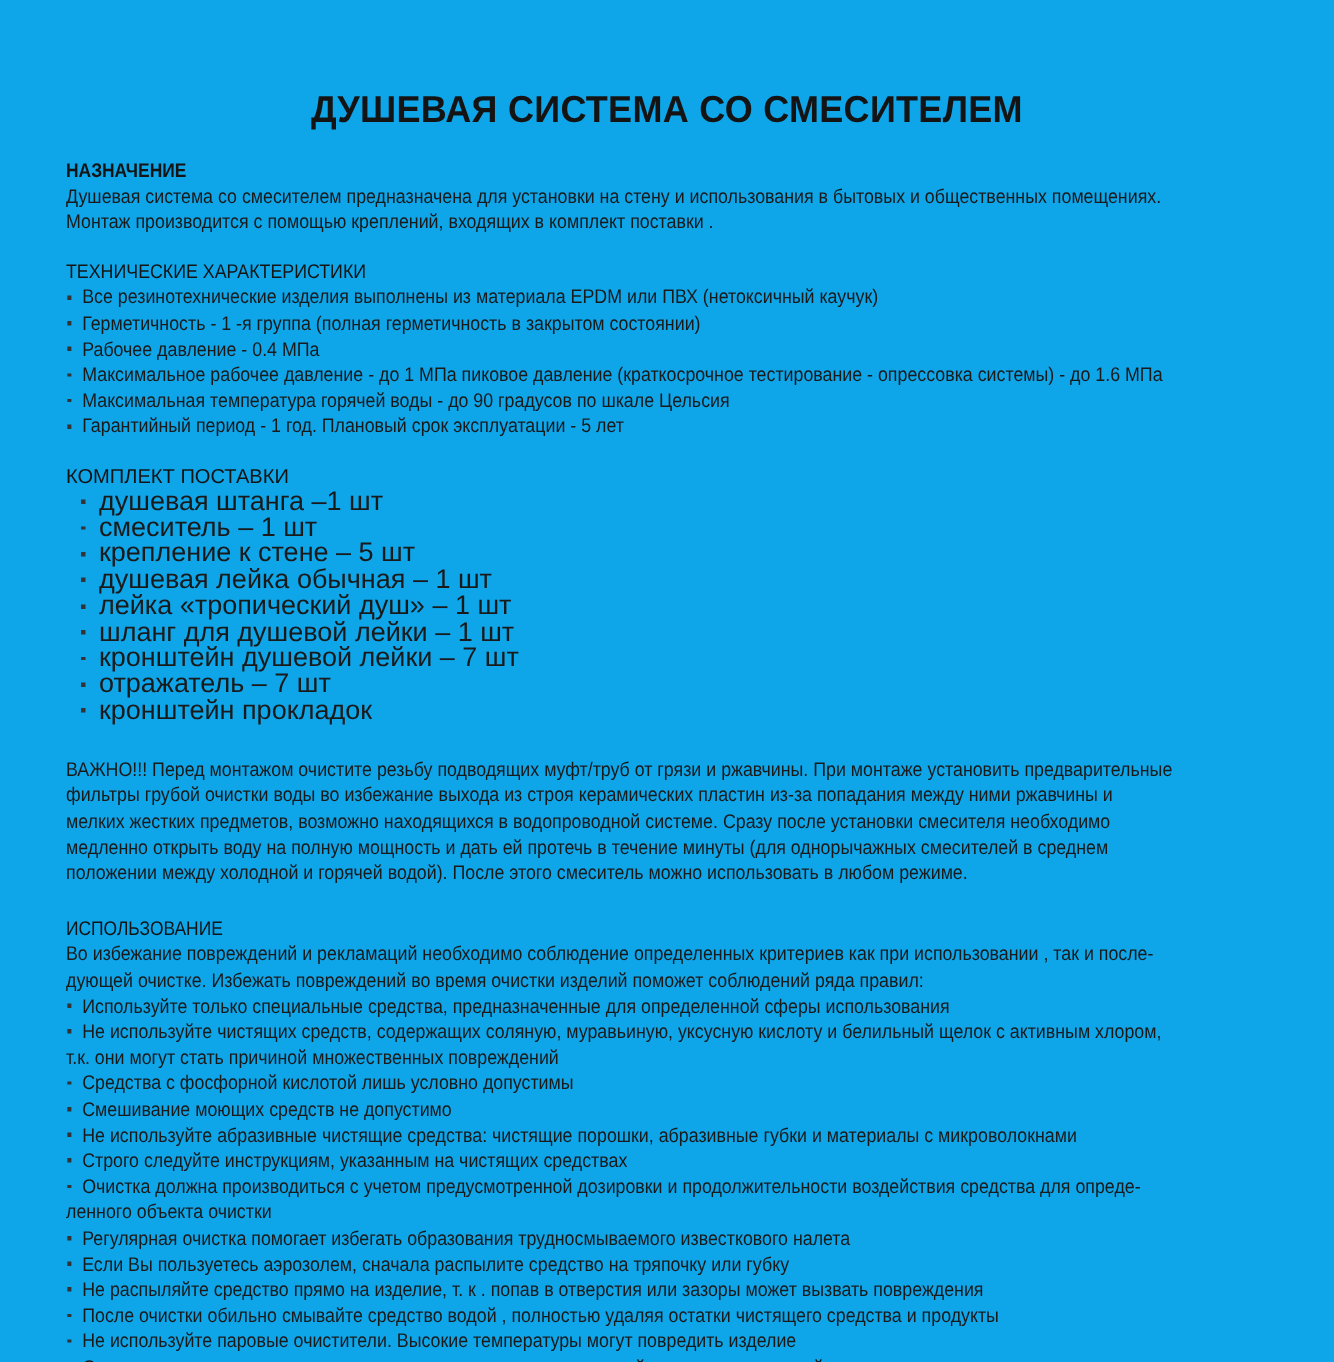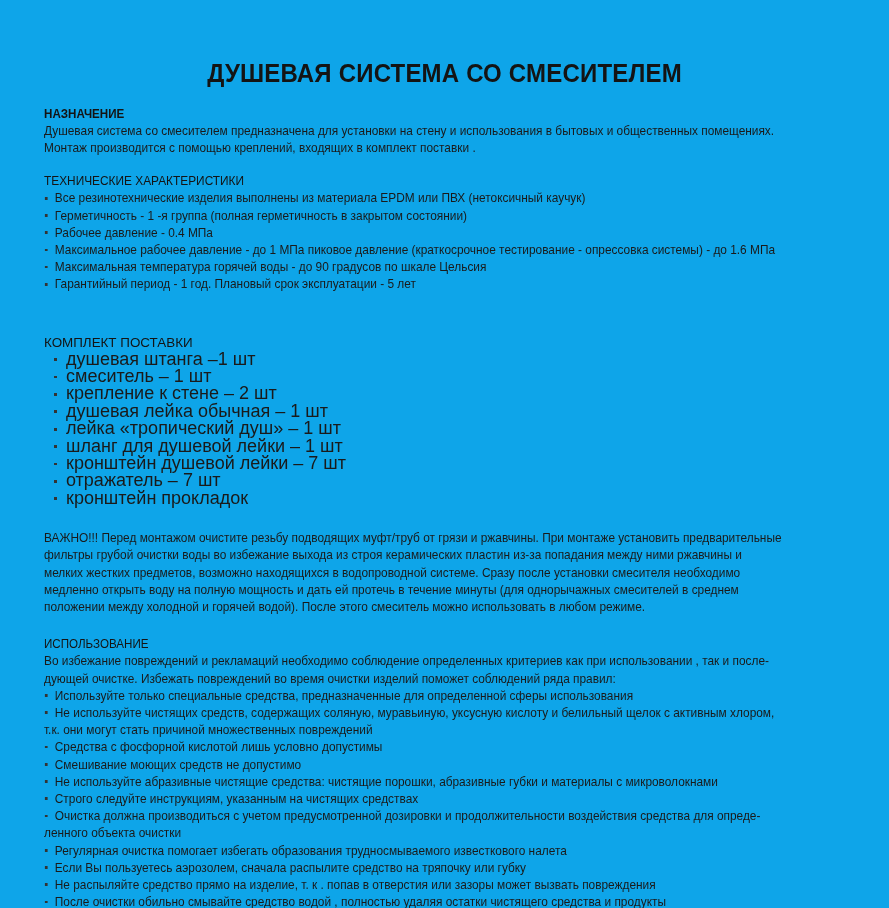--- a/index.html
+++ b/index.html
@@ -103,21 +103,21 @@
 
   
   .narrow-block {
     transform: scaleX(0.90);
     transform-origin: left top;
     width: 111%;
   }
 
   
   .wide-block { transform: none; width: 100%; }
-  .wide-block .section-heading { font-size: 13.4px; margin-top: 25px; }
+  .wide-block .section-heading { font-size: 13.4px; }
   .wide-block .bullet-list li {
     font-size: 18px;
     line-height: 17.4px;
     padding-left: 14px;
     margin-left: 8px;
   }
   .wide-block .bullet-list li::before {
     left: 2px;
     top: 7.5px;
     width: 2.8px;
@@ -160,21 +160,21 @@
     </ul>
   </section>
 
   <div class="gap-kit"></div>
 
   <section class="section wide-block">
     <div class="section-heading">КОМПЛЕКТ ПОСТАВКИ</div>
     <ul class="bullet-list">
       <li><span>душевая штанга –1 шт</span></li>
       <li><span>смеситель – 1 шт</span></li>
-      <li><span>крепление к стене – 2 шт</span></li>
+      <li><span>крепление к стене – 5 шт</span></li>
       <li><span>душевая лейка обычная – 1 шт</span></li>
       <li><span>лейка «тропический душ» – 1 шт</span></li>
       <li><span>шланг для душевой лейки – 1 шт</span></li>
       <li><span>кронштейн душевой лейки – 7 шт</span></li>
       <li><span>отражатель – 7 шт</span></li>
       <li><span>кронштейн прокладок</span></li>
     </ul>
   </section>
 
   <div class="gap-important"></div>

